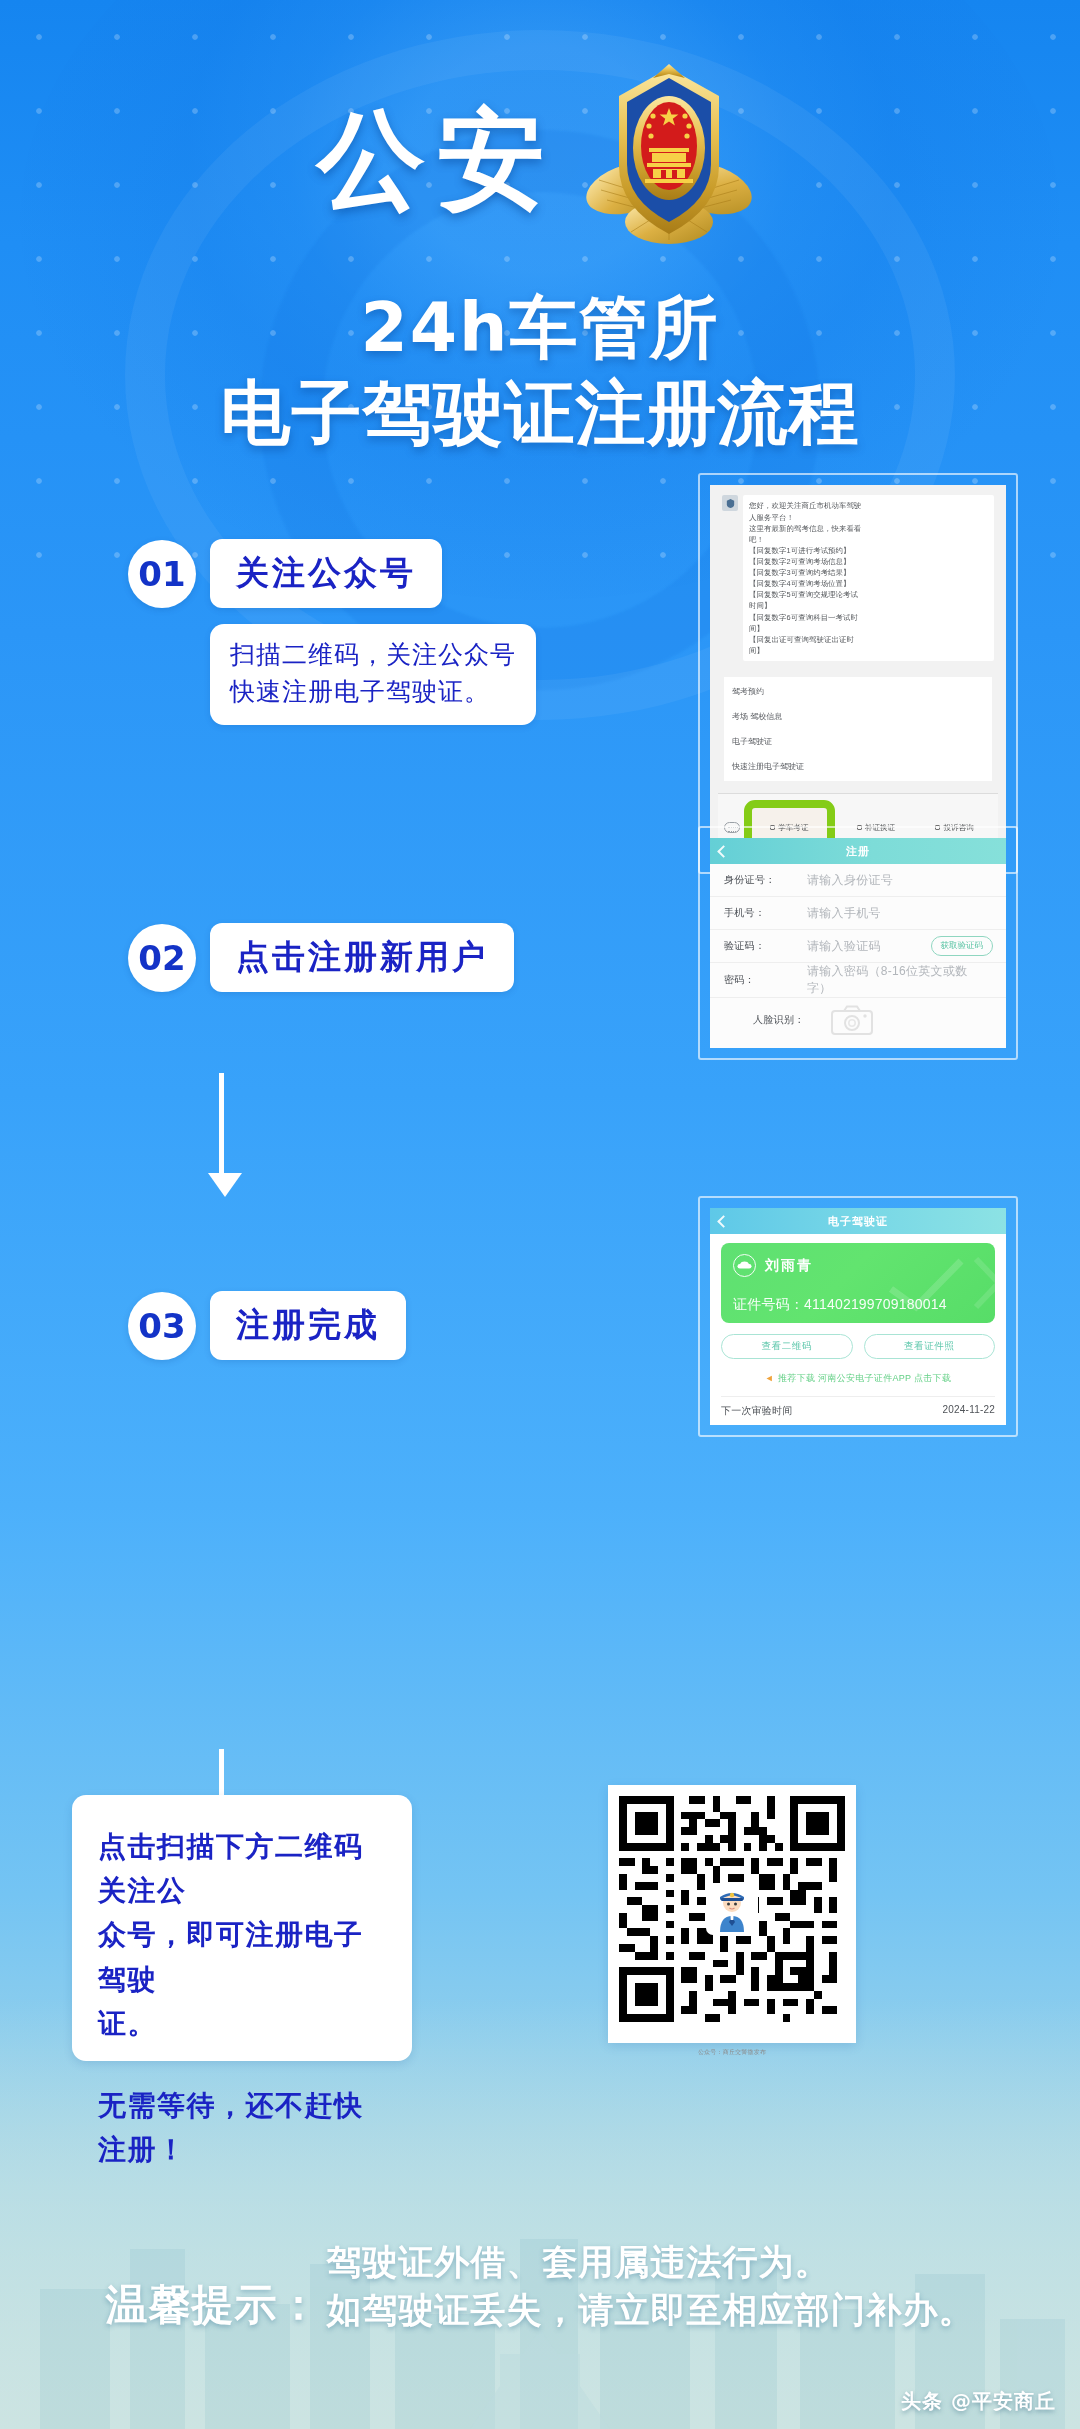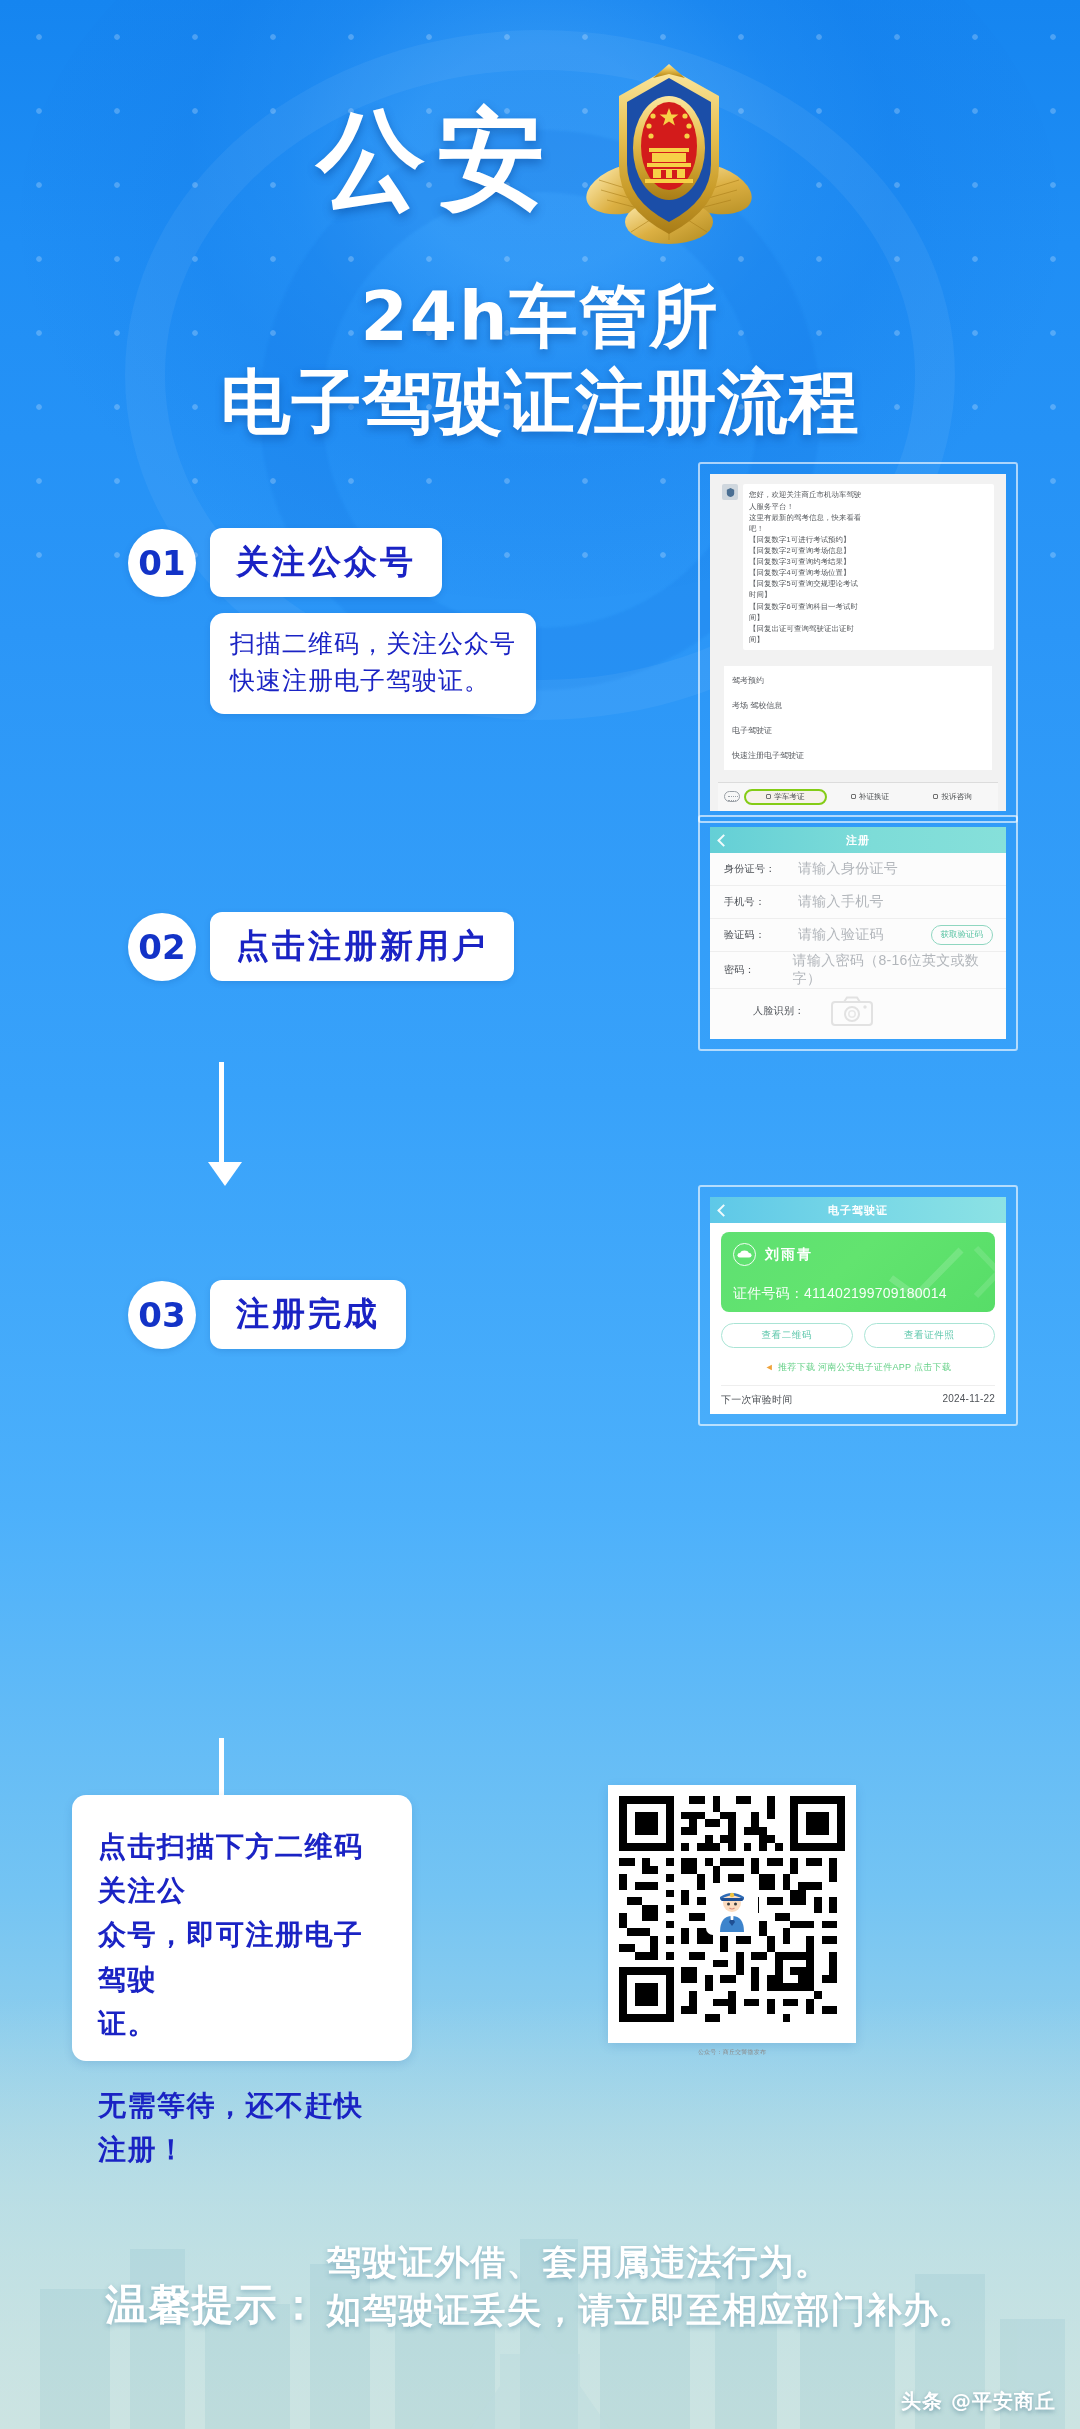--- a/index.html
+++ b/index.html
@@ -86,21 +86,21 @@
     font-size: 108px;
     font-weight: bold;
     color: #ffffff;
     letter-spacing: 12px;
     text-shadow: 0 4px 10px rgba(0,60,140,0.45);
     line-height: 1;
     font-family: "DejaVu Sans", "Liberation Sans", sans-serif;
   }
   .emblem { width: 176px; height: 196px; flex: 0 0 auto; margin: 0 6px; }
 
-  .maintitle-wrap { margin-top: 16px; }
+  .maintitle-wrap { margin-top: 27px; }
   .maintitle-1 {
     font-size: 68px; font-weight: bold; color: #ffffff; letter-spacing: 2px;
     text-shadow: 0 4px 9px rgba(0,60,140,0.40);
     line-height: 1.22;
     font-family: "DejaVu Sans", "Liberation Sans", sans-serif;
   }
   .maintitle-2 {
     font-size: 70px; font-weight: bold; color: #ffffff; letter-spacing: 1px;
     text-shadow: 0 4px 9px rgba(0,60,140,0.40);
     line-height: 1.25;
@@ -193,21 +193,21 @@
   .wx-tab {
     flex: 1; text-align: center; font-size: 7.6px; color: #4d5052;
     filter: blur(0.2px);
   }
   .wx-tab .dot {
     display: inline-block; width: 5px; height: 5px;
     border: 1px solid #707070; border-radius: 1px;
     margin-right: 3px; transform: translateY(0px);
   }
   .wx-tab.highlight {
-    border: 2px solid #84cc16; border-radius: 11px; padding: 1px 0;
+    border: 8px solid #84cc16; border-radius: 11px; padding: 15px 0;
     background: rgba(240,200,150,0.12);
   }
 
   
   .app-nav {
     height: 26px; background: linear-gradient(90deg,#64cfd6 0%,#7ddcd8 55%,#86e0da 100%);
     display: flex; align-items: center; position: relative;
   }
   .app-nav .back {
     position: absolute; left: 9px; width: 9px; height: 9px;
@@ -218,21 +218,21 @@
     width: 100%; text-align: center; color: #ffffff; font-size: 11px;
     letter-spacing: 1px; filter: blur(0.5px); font-weight: bold;
   }
   .form-body { background: #fcfcfc; padding: 0 0 6px 0; }
   .form-row {
     display: flex; align-items: center; min-height: 33px;
     border-bottom: 1px solid #eeeeee; padding: 0 14px; position: relative;
   }
   .form-row:last-child { border-bottom: none; padding-left: 43px; }
   .form-label { width: 74px; font-size: 10px; color: #4b4f55; letter-spacing: .3px; }
-  .form-ph { font-size: 14px; color: #b2b6bb; letter-spacing: .3px; }
+  .form-ph { font-size: 12px; color: #b2b6bb; letter-spacing: .3px; margin-left: 9px; }
   .code-btn {
     position: absolute; right: 13px; top: 50%; transform: translateY(-50%);
     border: 1px solid #8fd6c0; color: #58c3a3; border-radius: 10px;
     font-size: 8.5px; padding: 3px 9px; filter: blur(0.35px); white-space: nowrap;
   }
   .cam-icon { width: 42px; height: 30px; margin-left: 4px; }
 
   
   .lic-nav { background: linear-gradient(90deg,#5ec8e8 0%,#79d8e6 55%,#8ce2e4 100%); }
   .lic-body { background: #ffffff; padding: 9px 11px 7px 11px; }

